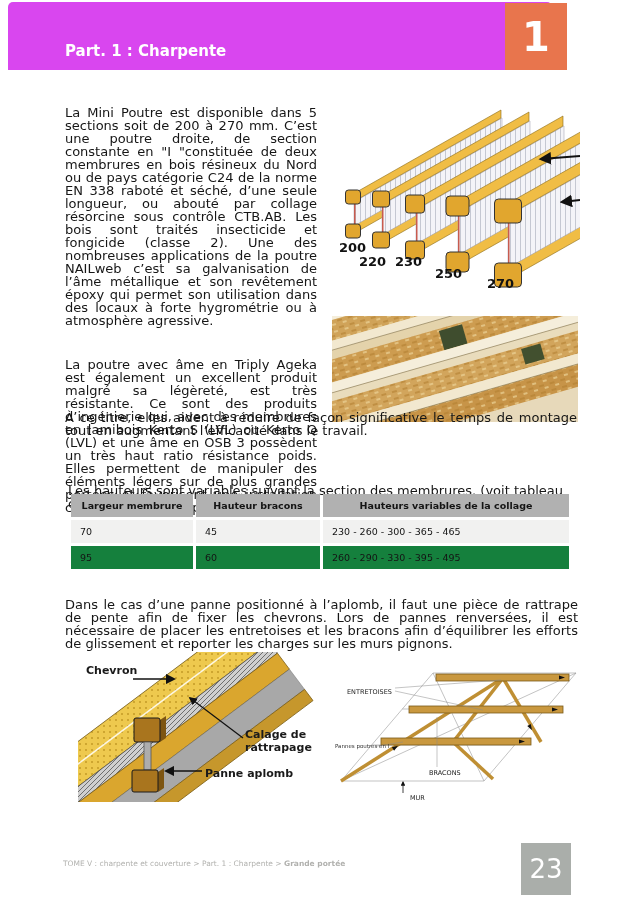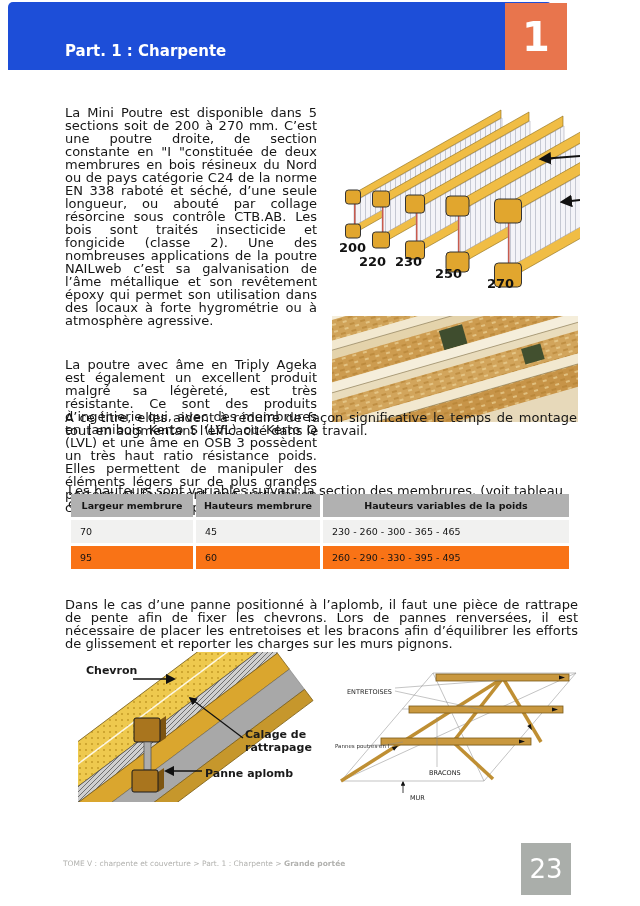--- a/index.html
+++ b/index.html
@@ -11,21 +11,21 @@
   .watermark {
     position:absolute; left:52px; top:392px; z-index:0;
     font-size:82px; font-weight:bold; letter-spacing:9px;
     color:rgba(125,125,125,0.30); white-space:nowrap;
   }
   .content { position:absolute; inset:0; z-index:1; }
 
   
   .header-band {
     position:absolute; left:8px; top:2px; width:544px; height:68px;
-    background:#1d4ed8; border-radius:5px 5px 0 0;
+    background:#d946ef; border-radius:5px 5px 0 0;
   }
   .header-title {
     position:absolute; left:57px; top:40px;
     font-size:15px; font-weight:bold; color:#ffffff;
   }
   .part-badge {
     position:absolute; left:505px; top:3px; width:62px; height:67px;
     background:#e8754d; display:flex; align-items:center; justify-content:center;
   }
   .part-badge span { font-size:40px; font-weight:bold; color:#ffffff; }
@@ -53,21 +53,21 @@
     position:absolute; left:68px; top:491px; width:504px;
     border-collapse:separate; border-spacing:3px;
     font-size:9.5px; color:#141414; table-layout:fixed;
   }
   .spec-table th {
     background:#b1b1b1; font-weight:bold; height:17px; text-align:center;
     padding:3px 2px;
   }
   .spec-table td { height:21px; padding:1px 2px 1px 9px; text-align:left; }
   .spec-table tr.r-light td { background:#f1f1f0;margin-left:32px; }
-  .spec-table tr.r-dark  td { background:#f97316; }
+  .spec-table tr.r-dark  td { background:#15803d; }
 
   
   .footer-text {
     position:absolute; left:63px; top:857px; font-size:7.5px; line-height:13px;
     color:#b1b1ae;
   }
   .footer-text .bold { font-weight:bold;text-align:center; }
   .footer-text a { color:#b1b1ae; text-decoration:none; }
   .page-num-box {
     position:absolute; left:521px; top:843px; width:50px; height:52px;
@@ -197,22 +197,22 @@
 
     <table class="spec-table">
       <colgroup>
           <col style="width:122px">
           <col style="width:124px">
           <col style="width:246px">
         </colgroup>
       <thead>
         <tr>
           <th>Largeur membrure</th>
-          <th>Hauteurs membrure</th>
-          <th>Hauteurs variables de la poids</th>
+          <th>Hauteur bracons</th>
+          <th>Hauteurs variables de la collage</th>
         </tr>
       </thead>
       <tbody>
         <tr class="r-light">
           <td>70</td>
           <td>45</td>
           <td>230 - 260 - 300 - 365 - 465</td>
         </tr>
         <tr class="r-dark">
           <td>95</td>

